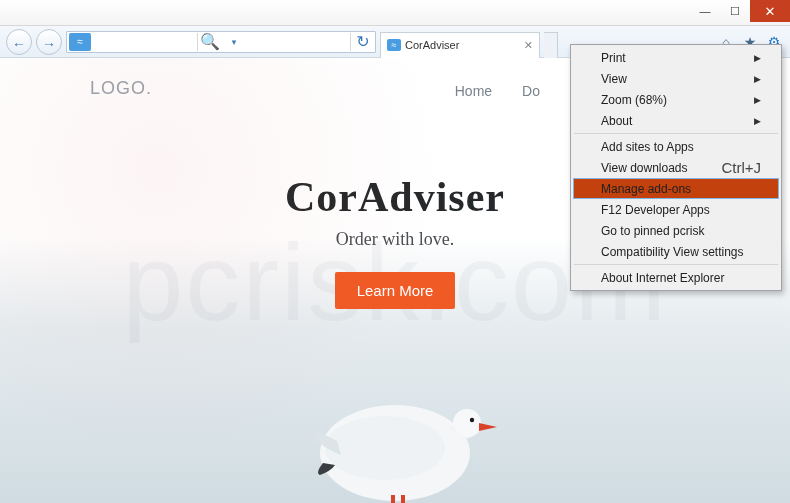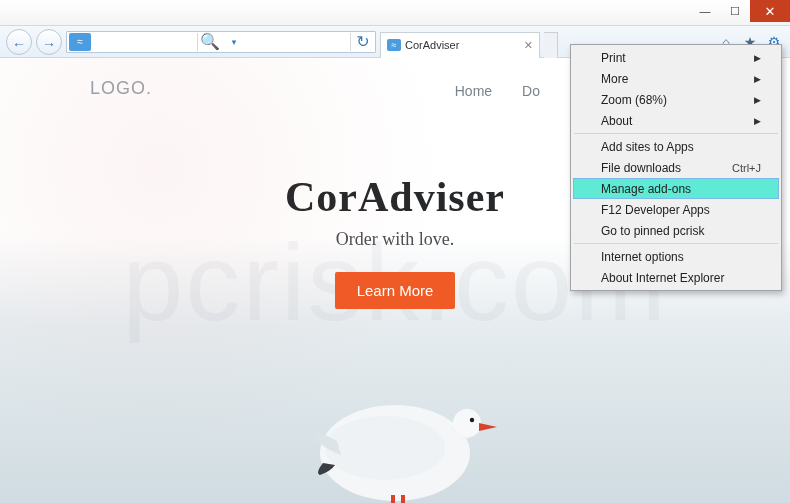--- a/index.html
+++ b/index.html
@@ -36,22 +36,22 @@
 .nav { position: absolute; top: 25px; right: 250px; display: flex; gap: 30px; font-size: 14px; color: #7a838b; }
 .hero { position: absolute; top: 115px; left: 0; right: 0; text-align: center; }
 .hero h1 { font-size: 42px; font-weight: 700; color: #26292b; font-family: Georgia, serif; letter-spacing: 1px; }
 .hero .tag { font-size: 18px; color: #4a4e52; margin-top: 8px; font-family: Georgia, serif; }
 .cta { display: inline-block; margin-top: 22px; background: #ef5a25; color: #fff; padding: 10px 22px; font-size: 15px; border-radius: 2px; cursor: pointer; }
 .bird { position: absolute; bottom: -20px; left: 50%; transform: translateX(-50%); }
 
 
 .menu { position: absolute; top: 44px; right: 8px; width: 212px; background: #f0f0f0; border: 1px solid #a0a4a8; box-shadow: 2px 3px 6px rgba(0,0,0,0.25); font-size: 12px; color: #222; z-index: 100; padding: 2px; }
 .menu .item { display: flex; align-items: center; justify-content: space-between; padding: 3px 18px 3px 28px; cursor: pointer; height: 21px; }
-.menu .item.hover { background: #5eead4; border: 1px solid #7db8e8; padding: 2px 17px 2px 27px; align-items: flex-end; }
-.menu .item .kbd { color: #444; font-size: 11px; }
+.menu .item.hover { background: #c2410c; border: 1px solid #7db8e8; padding: 2px 17px 2px 27px; align-items: flex-end; }
+.menu .item .kbd { color: #444; font-size: 15px; }
 .menu .item .arrow { color: #333; font-size: 9px; }
 .menu hr { border: none; border-top: 1px solid #d4d4d4; margin: 2px 1px; }
 
 
 .wm { position: absolute; top: 50%; left: 50%; transform: translate(-50%, -50%); font-size: 110px; color: rgba(120,130,140,0.07); letter-spacing: 2px; pointer-events: none; font-weight: 300; white-space: nowrap; }
 </style>
 </head>
 <body>
 
 <div class="titlebar">
@@ -108,48 +108,48 @@
     <rect x="136" y="172" width="4" height="30" fill="#d8432a"></rect>
   </svg>
 </div>
 
 <div class="menu">
   <div class="item">
       <span>Print</span>
       <span class="arrow">▶</span>
     </div>
   <div class="item">
-      <span>More</span>
+      <span>View</span>
       <span class="arrow">▶</span>
     </div>
   <div class="item">
       <span>Zoom (68%)</span>
       <span class="arrow">▶</span>
     </div>
   <div class="item">
       <span>About</span>
       <span class="arrow">▶</span>
     </div>
   <hr>
   <div class="item">
       <span>Add sites to Apps</span>
     </div>
   <div class="item">
-      <span>File downloads</span>
+      <span>View downloads</span>
       <span class="kbd">Ctrl+J</span>
     </div>
   <div class="item hover">
       <span>Manage add-ons</span>
     </div>
   <div class="item">
       <span>F12 Developer Apps</span>
     </div>
   <div class="item">
       <span>Go to pinned pcrisk</span>
     </div>
+  <div class="item">
+      <span>Compatibility View settings</span>
+    </div>
   <hr>
-  <div class="item">
-      <span>Internet options</span>
-    </div>
   <div class="item">
       <span>About Internet Explorer</span>
     </div>
 </div>
 
 </body></html>

